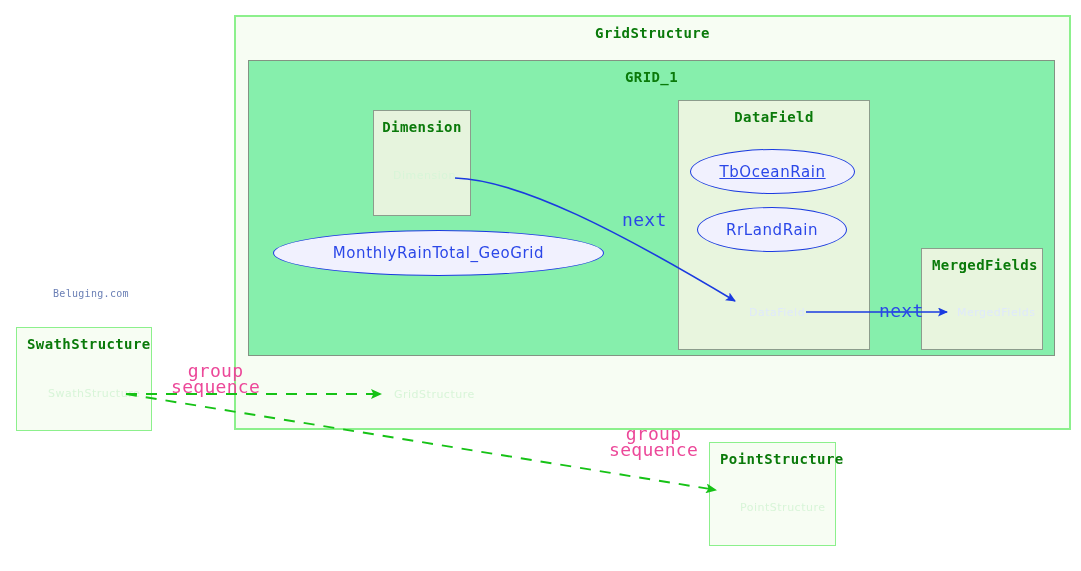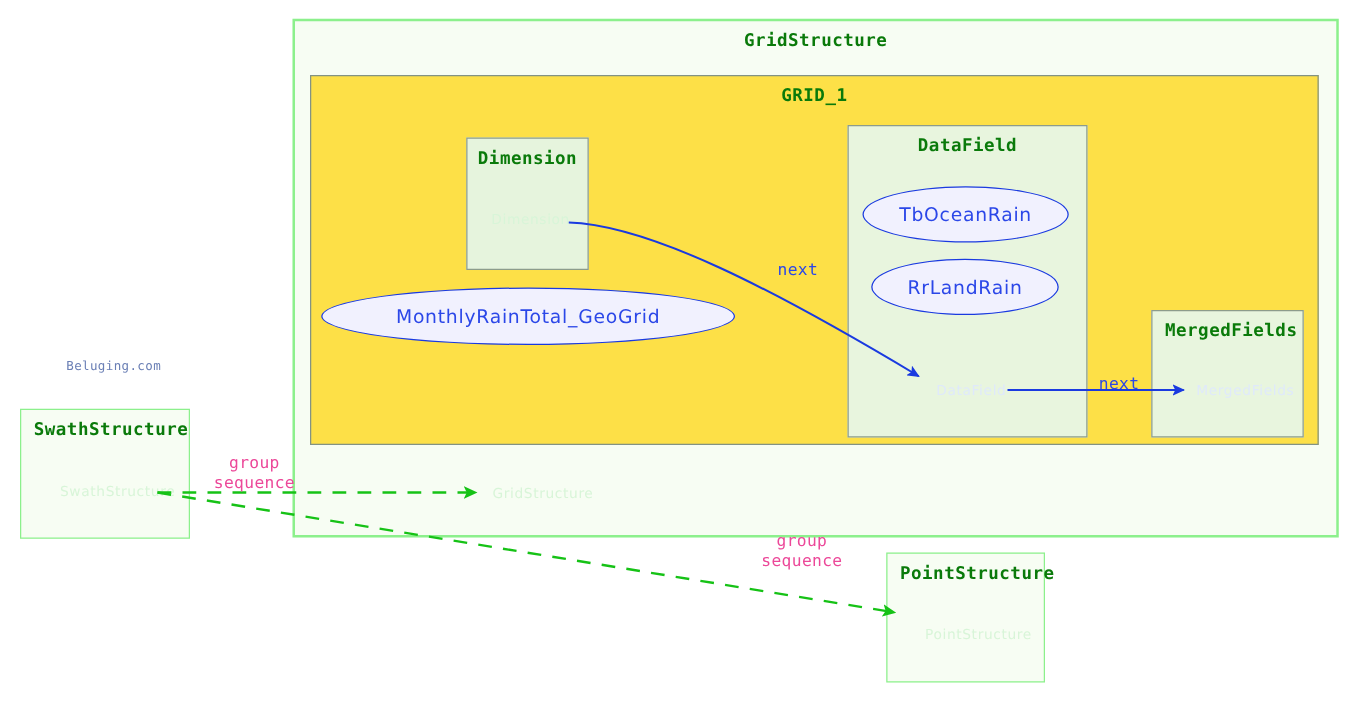--- a/index.html
+++ b/index.html
@@ -29,21 +29,21 @@
     box-sizing: border-box;
   }
   .box-grid-structure {
     left: 234px; top: 15px; width: 837px; height: 415px;
     border: 2px solid #8cf08c;
     background: #f7fdf3;
   }
   .box-grid1 {
     left: 248px; top: 60px; width: 807px; height: 296px;
     border: 1.5px solid #839383;
-    background: #fde047;
+    background: #86efac;
   }
   .box-dimension {
     left: 373px; top: 110px; width: 98px; height: 106px;
     border: 1.5px solid #8c9c8c;
     background: #e6f4dd;
   }
   .box-datafield {
     left: 678px; top: 100px; width: 192px; height: 250px;
     border: 1.5px solid #8c9c8c;
     background: #e8f5de;
@@ -100,28 +100,28 @@
     border-radius: 50%;
     color: #2b47e8;
     font-family: "DejaVu Sans", "Liberation Sans", sans-serif;
     font-size: 15px;
     letter-spacing: 0.6px;
     display: flex;
     align-items: center;
     justify-content: center;
     white-space: nowrap;
   }
-  .ell-monthly { left: 257px; top: 230px; width: 331px; height: 46px; }
-  .ell-tbocean { left: 690px; top: 149px; width: 165px; height: 45px; }
+  .ell-monthly { left: 273px; top: 230px; width: 331px; height: 46px; }
+  .ell-tbocean { left: 690px; top: 149px; width: 165px; height: 45px; text-decoration: underline; }
   .ell-rrland  { left: 697px; top: 207px; width: 150px; height: 45px; }
   
   .edge-label {
     position: absolute;
     white-space: nowrap;
-    font-size: 13px;
+    font-size: 18px;
     letter-spacing: 0.3px;
   }
   .lbl-next { color: #2b47e8; }
   .lbl-seq {
     color: #ec4899;
     text-align: center;
     line-height: 16px;
   }
   .lbl-next-1 { left: 622px; top: 209px; }
   .lbl-next-2 { left: 879px; top: 300px; }

